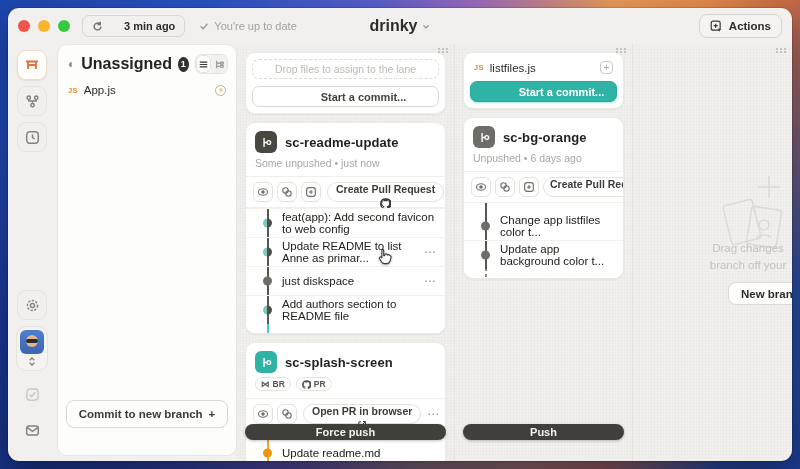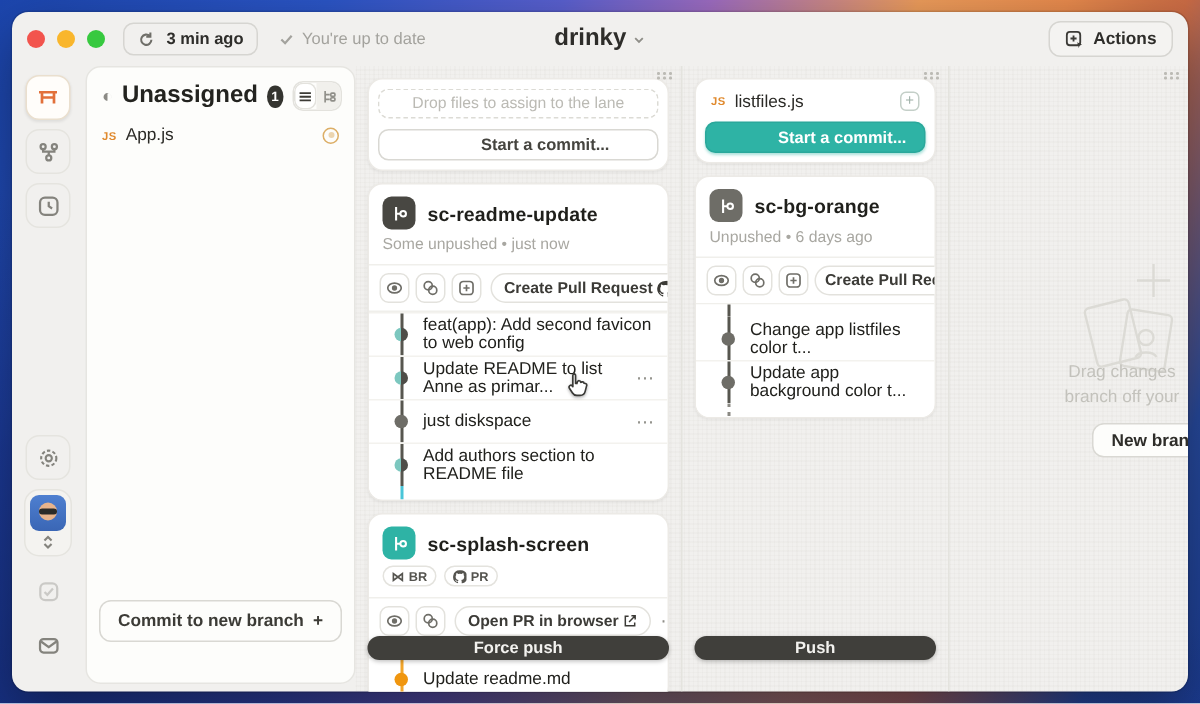--- a/index.html
+++ b/index.html
@@ -9,21 +9,21 @@
   .desktop::after { content:""; position:absolute; inset:0;
     background:linear-gradient(200deg, transparent 55%, rgba(20,40,120,.55) 78%, rgba(16,34,104,.7) 100%); pointer-events:none; }
   .window { position:absolute; left:8px; top:8px; width:784px; height:453px; background:#f1f0ee;
     border-radius:11px; box-shadow:0 14px 38px rgba(0,0,0,.40), 0 0 0 1px rgba(0,0,0,.12); overflow:hidden; z-index:2; }
 
   
   .titlebar { position:relative; height:36px; display:flex; align-items:center; padding:0 10px; }
   .traffic { display:flex; gap:8px; margin-right:12px; }
   .tl { width:12px; height:12px; border-radius:50%; }
   .tl.red{background:#f2544d;} .tl.yellow{background:#f9b62c;} .tl.green{background:#37c93f;}
-  .sync-btn { display:flex; align-items:center; gap:8px; height:22px; padding:0 9px; border:1px solid #d6d5d1;
+  .sync-btn { display:flex; align-items:center; gap:21px; height:22px; padding:0 9px; border:1px solid #d6d5d1;
     border-radius:7px; background:transparent; font-size:11px; font-weight:700; color:#2e2d2a; font-family:inherit; }
   .uptodate { display:flex; align-items:center; gap:5px; margin-left:14px; font-size:11px; color:#a3a29d; }
   .win-title { position:absolute; left:50%; top:50%; transform:translate(-50%,-50%); display:flex; align-items:center; gap:4px;
     font-size:16px; font-weight:700; color:#2e2d2a; }
   .actions-btn { margin-left:auto; display:flex; align-items:center; gap:6px; height:24px; padding:0 10px;
     border:1px solid #d6d5d1; border-radius:8px; background:#f4f3f1; font-size:11.5px; font-weight:700; color:#2e2d2a; font-family:inherit; }
 
   
   .appbody { position:absolute; top:36px; left:0; right:0; bottom:0; display:flex; }
   .rail { width:48px; display:flex; flex-direction:column; align-items:center; padding:6px 0 10px; }
@@ -87,21 +87,21 @@
   .bc-icon { width:22px; height:22px; border-radius:6px; display:flex; align-items:center; justify-content:center; color:#fff; flex:0 0 auto; }
   .bc-icon.dark{ background:#484742; } .bc-icon.teal{ background:#2eb3a5; } .bc-icon.gray{ background:#6e6d67; }
   .bc-name { font-size:13px; font-weight:800; color:#1f1f1b; letter-spacing:.1px; }
   .bc-meta { display:flex; align-items:center; gap:5px; margin-top:4px; font-size:10.5px; color:#a8a7a1; }
   .meta-pill { display:flex; align-items:center; gap:3px; height:14px; padding:0 5px; border:1px solid #e4e3de; border-radius:8px;
     font-size:8.5px; font-weight:700; color:#55544f; background:#fff; }
   .bc-toolbar { display:flex; align-items:center; gap:4px; padding:5px 7px; border-top:1px solid #f0efeb; border-bottom:1px solid #f0efeb; }
   .icon-box { width:20px; height:20px; border:1px solid #e3e2dd; border-radius:6px; background:#fff; color:#6f6e68;
     display:flex; align-items:center; justify-content:center; flex:0 0 auto; }
   .pill-btn { height:20px; border:1px solid #e3e2dd; border-radius:10px; background:#fff; padding:0 8px; margin-left:2px;
-    display:flex; align-items:center; gap:3px; font-size:10.5px; font-weight:600; color:#3c3b37; font-family:inherit; white-space:nowrap; }
+    display:flex; align-items:center; gap:3px; font-size:10.5px; font-weight:600; color:#3c3b37; font-family:inherit; white-space:nowrap;flex-direction:column; }
   .kebab { margin-left:auto; color:#8f8e88; font-size:12px; letter-spacing:1px; padding:0 2px; }
 
   .commit { position:relative; height:29px; display:flex; align-items:center; padding-left:36px; padding-right:6px;
     border-top:1px solid #f3f2ee; font-size:11.5px; color:#21211d; background:#fff; }
   .commit:first-of-type { border-top:none; }
   .commit::before { content:""; position:absolute; left:21px; top:0; bottom:0; width:1.5px; background:#57564f; }
   .commit .dot { position:absolute; left:17px; top:50%; transform:translateY(-50%); width:9px; height:9px; border-radius:50%; }
   .dot.split { background:linear-gradient(90deg,#7cc7bf 0 50%,#4e4d48 50% 100%); }
   .dot.gray  { background:#6e6d67; }
   .dot.orange{ background:#f0960f; }

